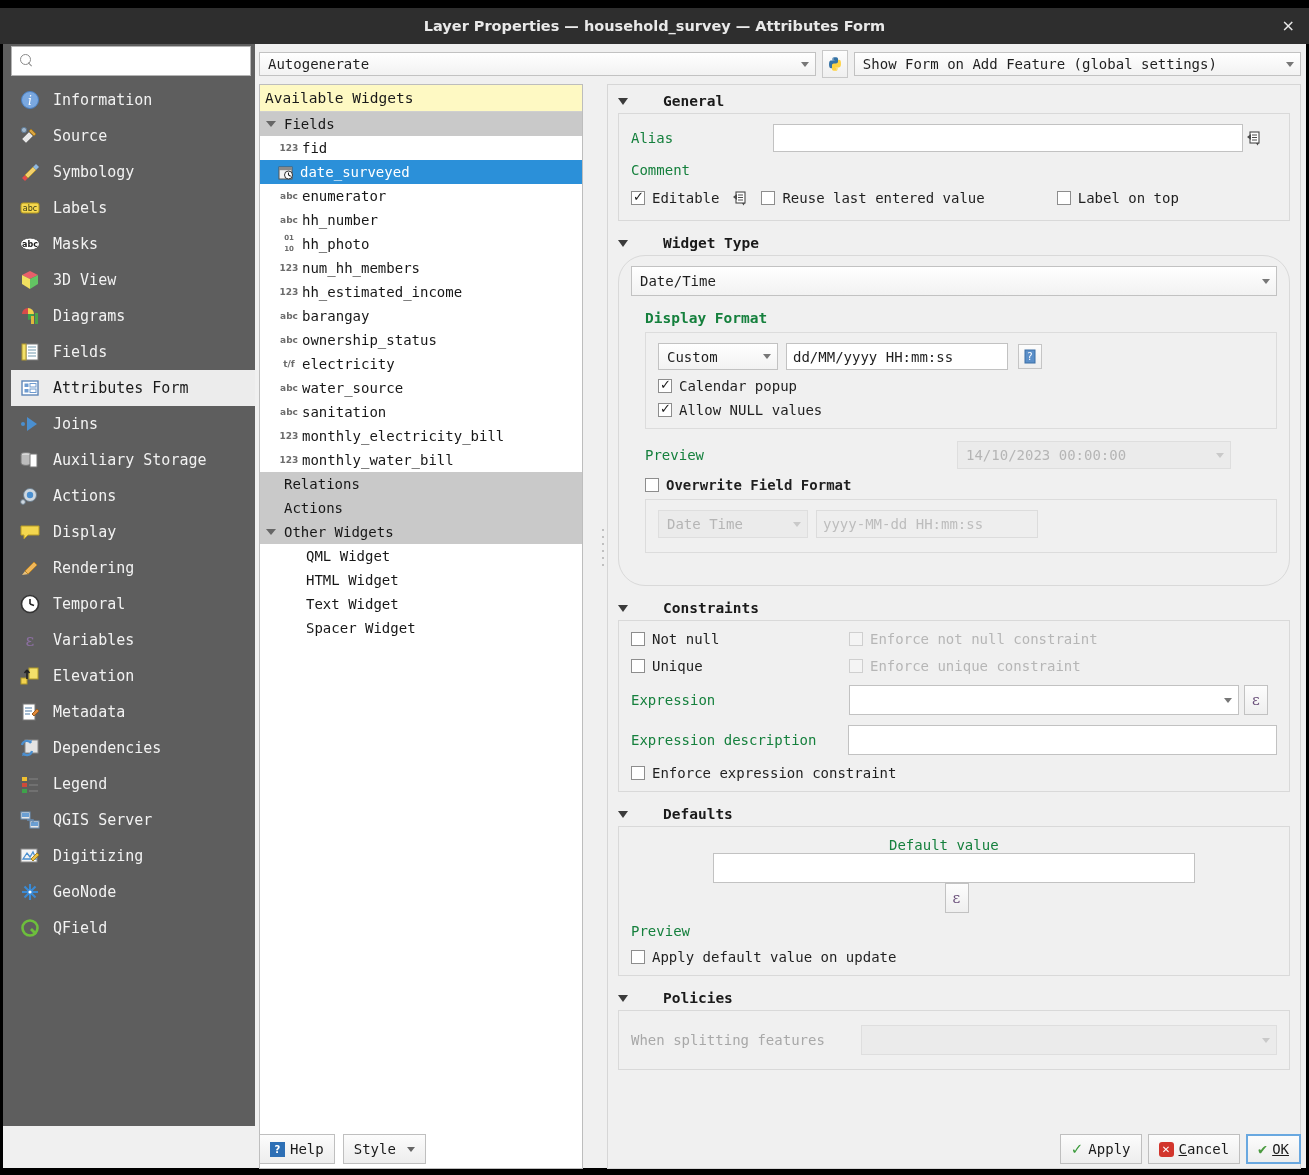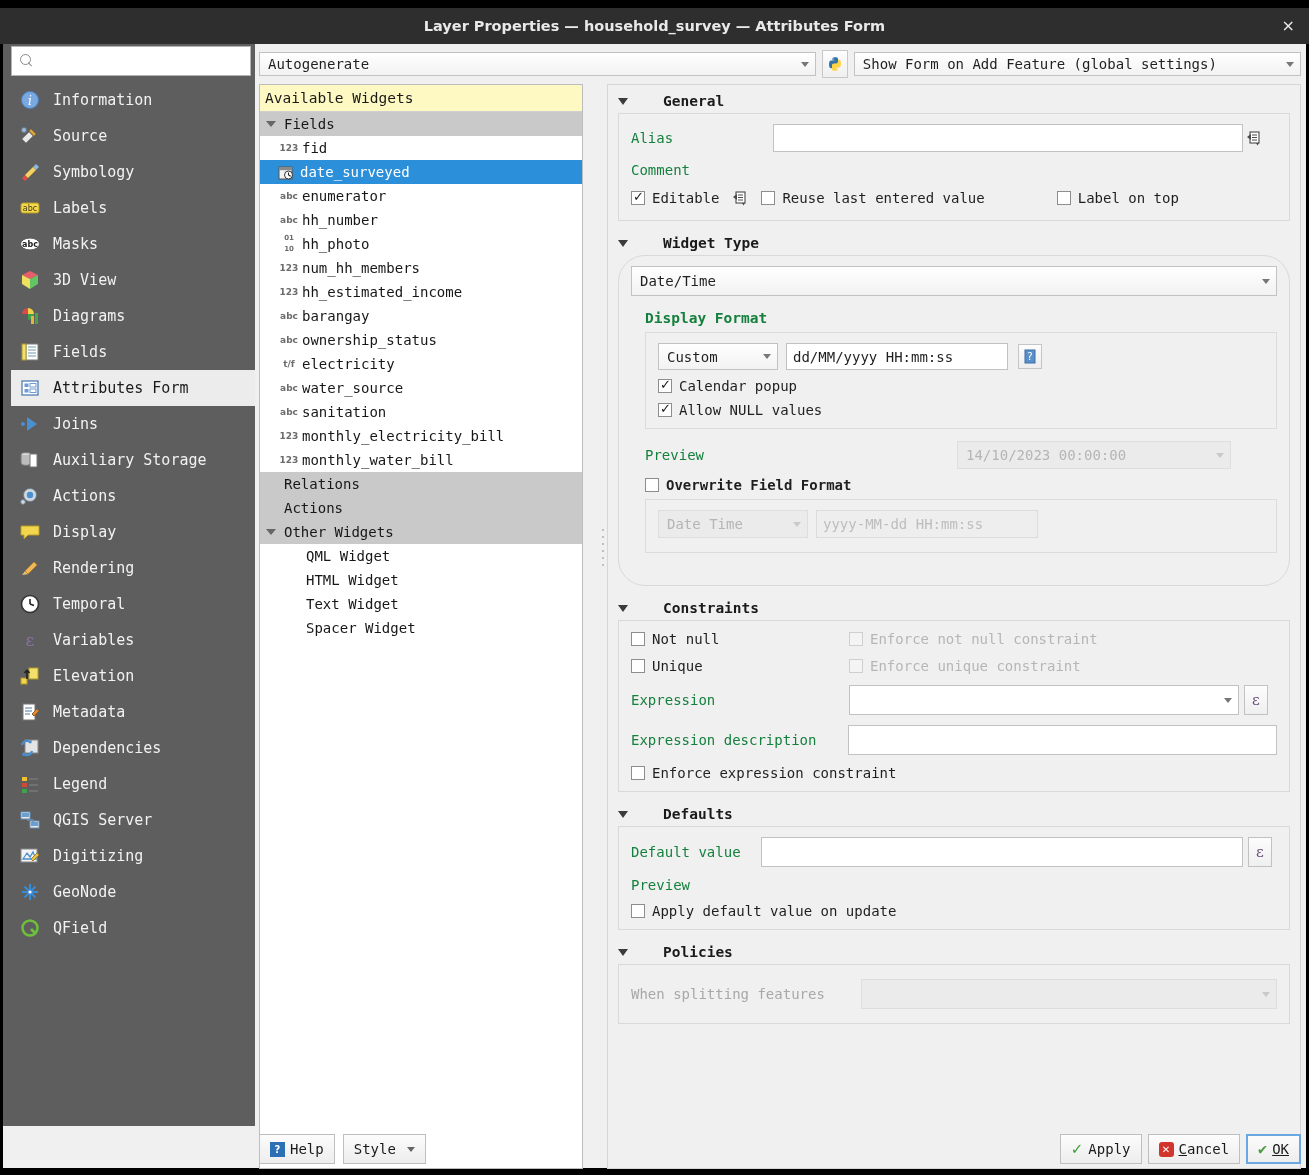--- a/index.html
+++ b/index.html
@@ -864,21 +864,21 @@
             <span class="ctext">Enforce expression constraint</span>
           </span>
         </div>
       </div>
 
       <div class="section-title">
         <span class="caret"></span>
         <span>Defaults</span>
       </div>
       <div class="group-box">
-        <div class="row" style="margin-bottom:10px;">
+        <div class="row" style="margin-bottom:10px;flex-direction:column;">
           <span class="lbl" style="width:130px;">Default value</span>
           <input class="txtin" style="width: 482px; height: 30px;" type="text" value="">
           <span class="eps-btn" style="margin-left:5px;">ε</span>
         </div>
         <div class="row" style="margin-bottom:10px;">
           <span class="lbl">Preview</span>
         </div>
         <div class="row" style="margin-bottom:0;">
           <span class="chk">
             <span class="box"></span>

